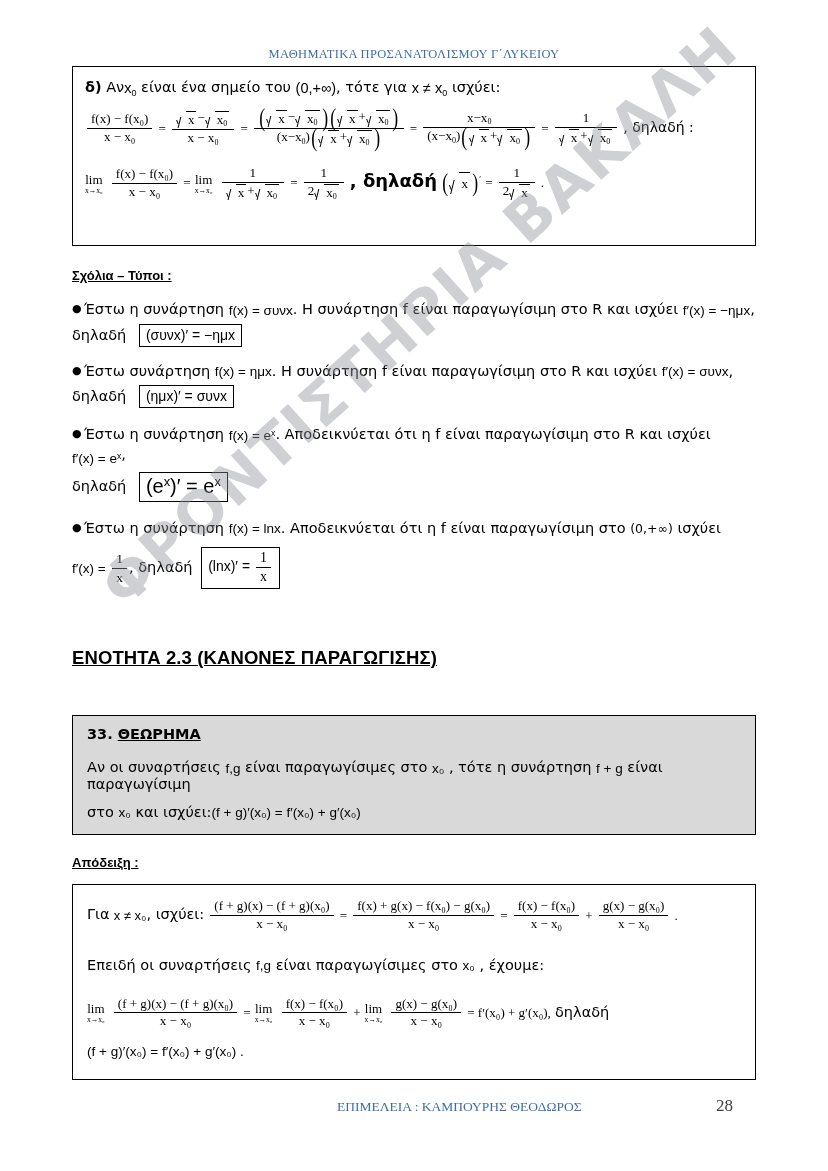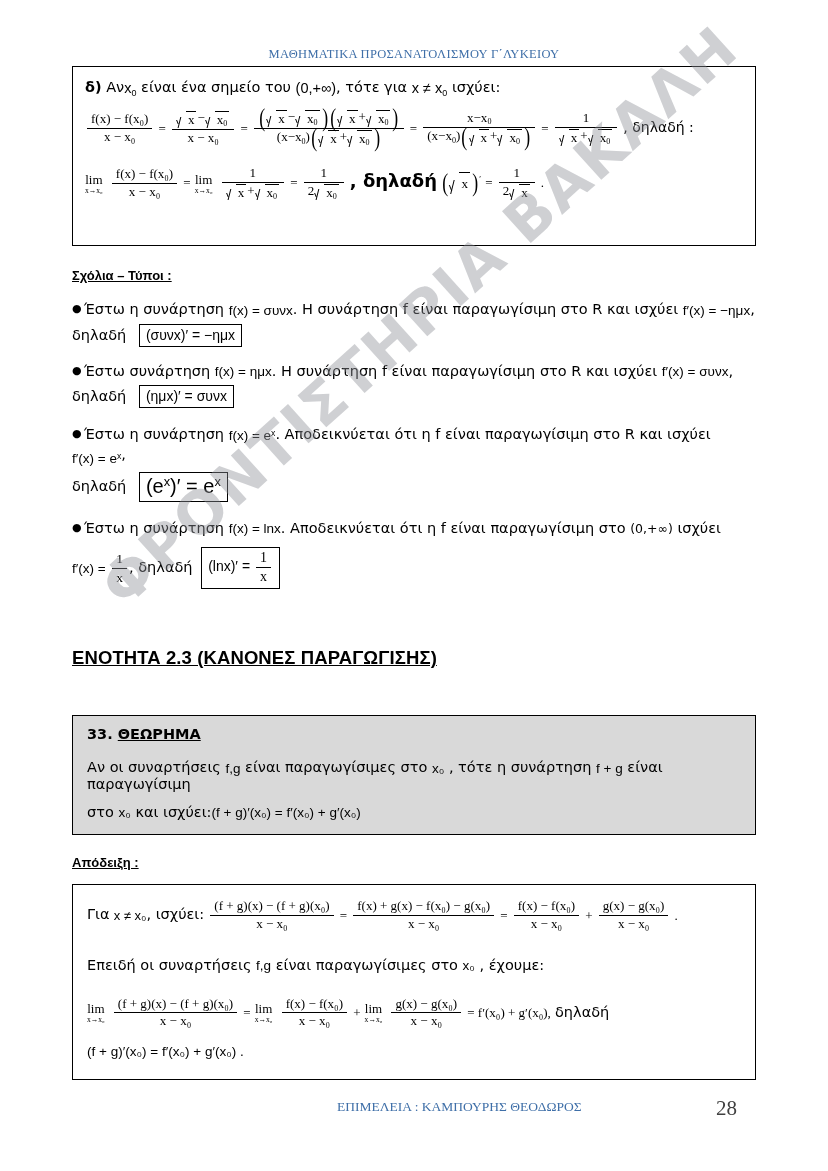--- a/index.html
+++ b/index.html
@@ -229,21 +229,21 @@
     color: #3f6fa8;
     font-family: "Liberation Serif", "DejaVu Serif", serif;
     font-size: 13.5px;
   }
   .footer .fpage {
     position: absolute;
     left: 716px;
     top: -3px;
     color: #404040;
     font-family: "Liberation Serif", "DejaVu Serif", serif;
-    font-size: 21px;
+    font-size: 17px;
   }
 </style>
 </head>
 <body>
 
 <div id="watermark">
   <div class="wm-text">ΦΡΟΝΤΙΣΤΗΡΙΑ ΒΑΚΑΛΗ</div>
 </div>
 
 <div class="page">

